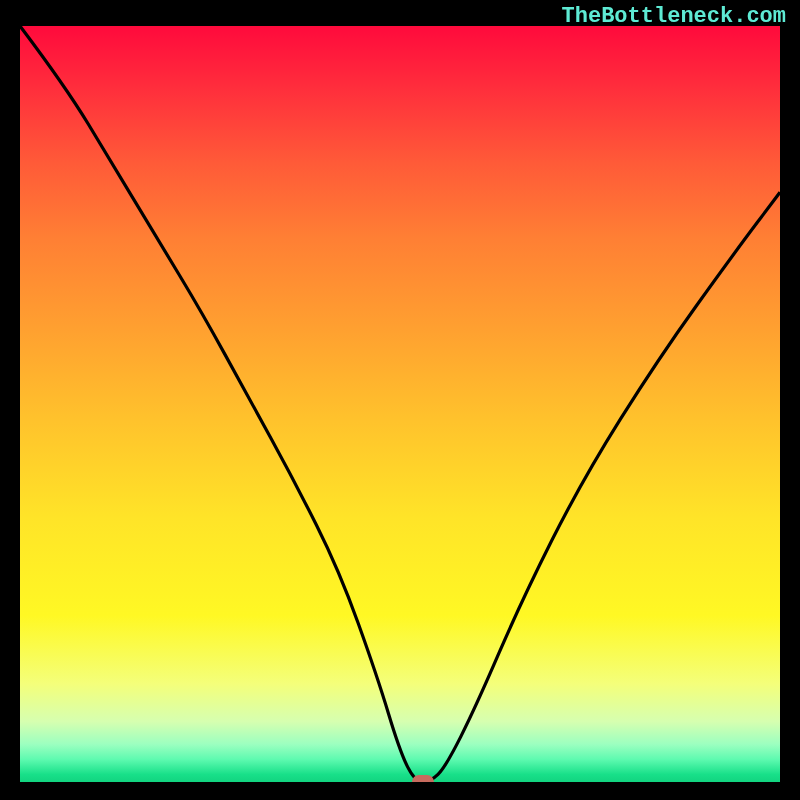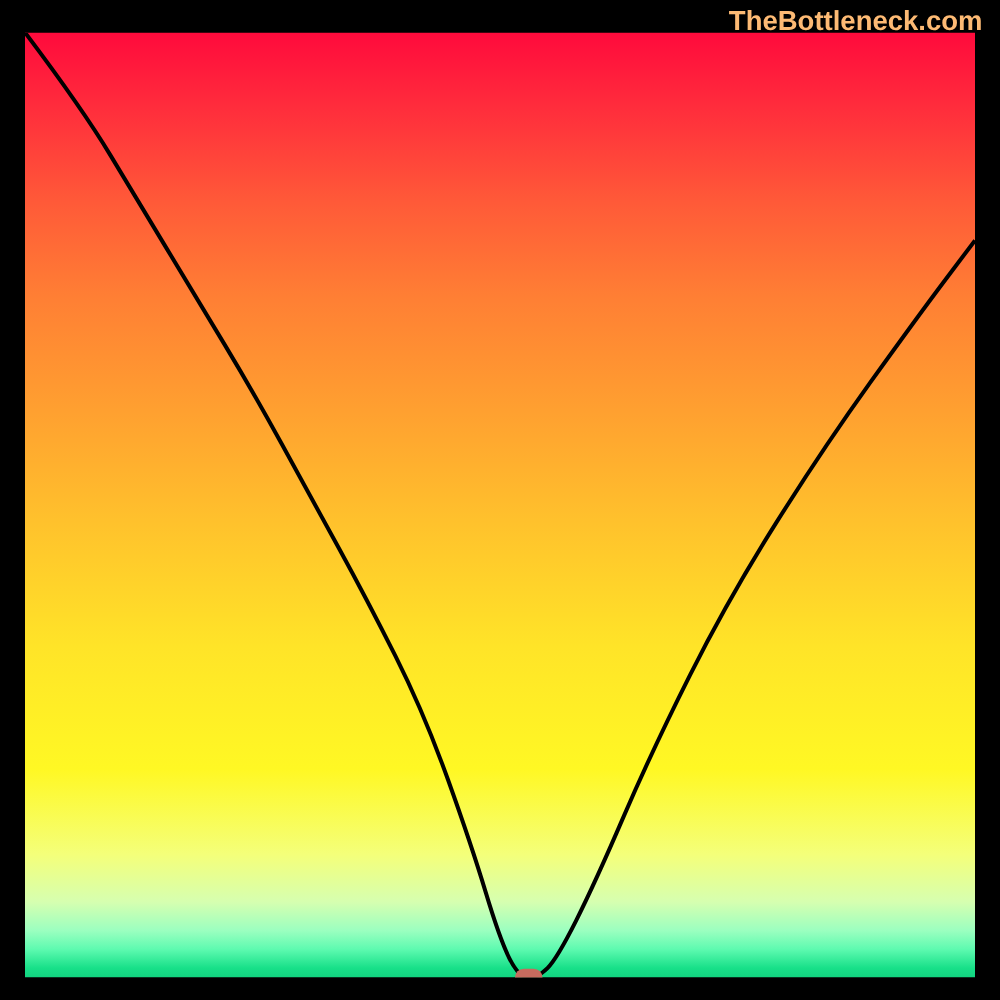--- a/index.html
+++ b/index.html
@@ -8,24 +8,25 @@
     width: 800px;
     height: 800px;
     background: #000;
     font-family: Arial, Helvetica, sans-serif;
     position: relative;
   }
   .watermark {
     position: absolute;
     top: 4px;
     right: 14px;
-    color: #fdba74;
+    color: #5eead4;
     font-size: 22px;
     font-weight: bold;
     z-index: 10;
+    font-family: Liberation Mono, monospace;
   }
   .plot-area {
     position: absolute;
     left: 20px;
     top: 26px;
     width: 760px;
     height: 756px;
     overflow: hidden;
   }
   .gradient {

